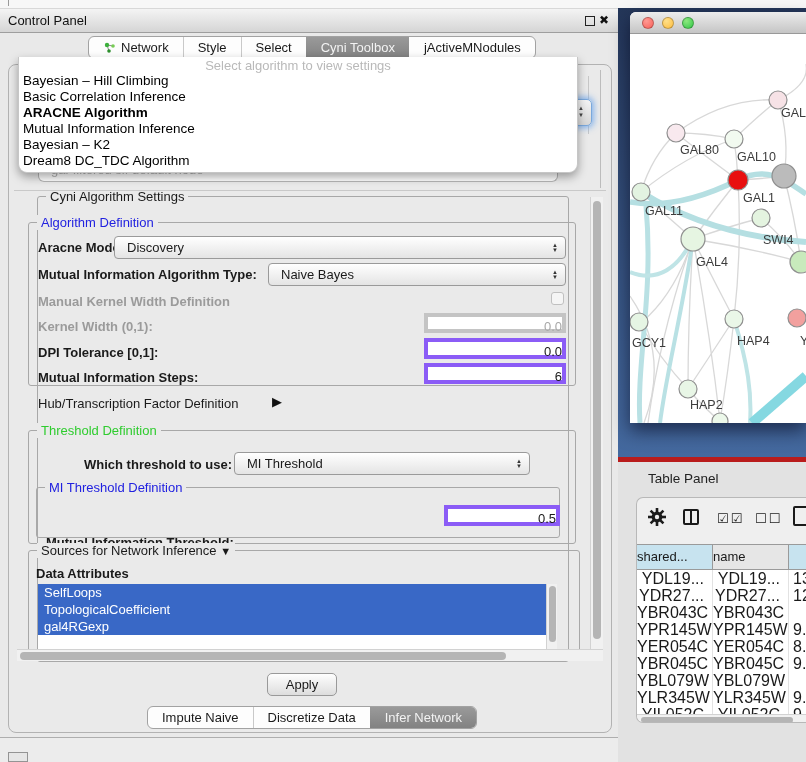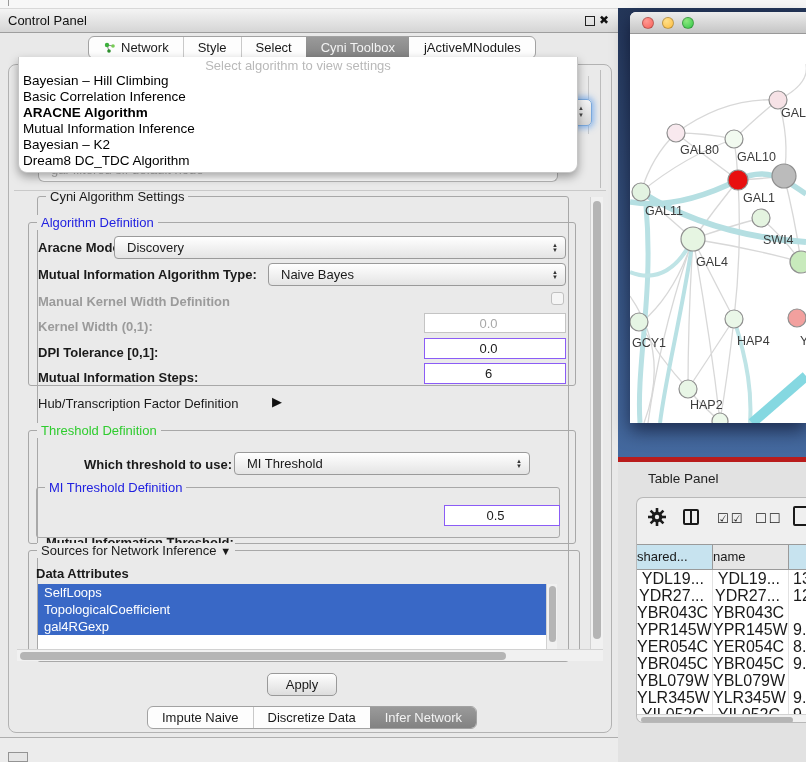--- a/index.html
+++ b/index.html
@@ -37,21 +37,21 @@
   .lbl{font-size:13px;line-height:16px;white-space:nowrap;}
   .b{font-weight:bold;}
   .dis{color:#9b9b9b;font-weight:bold;}
   
   .combo{border:1px solid #9a9a9a;border-radius:4px;background:linear-gradient(#ffffff,#e4e4e4);
      font-size:13px;}
   .combo .tx{position:absolute;left:12px;top:3px;}
   .combo .step{position:absolute;right:4px;top:1px;width:12px;text-align:center;color:#333;}
   .combo .step div{font-size:6px;line-height:5px;}
   
-  .field{border:1px solid #8b5cf6;background:#fff;font-size:13px;text-align:center;padding:2px 13px 0 0;}
+  .field{border:4px solid #8b5cf6;background:#fff;font-size:13px;text-align:right;padding:2px 0 0 0;}
   .field.dis{border-color:#c4c4c4;color:#a8a8a8;font-weight:normal;}
   .checkbox{width:13px;height:13px;border:1px solid #c0c0c0;border-radius:3px;background:#f5f5f5;}
   
   .attr-list{background:#fff;overflow:hidden;}
   .attr-item{height:17px;line-height:17px;font-size:13px;color:#fff;padding-left:6px;}
   
   .sb-track-v{background:#f1f1f1;border-left:1px solid #d2d2d2;}
   .sb-track-h{background:#f1f1f1;border-top:1px solid #d2d2d2;}
   .sb-thumb{position:absolute;background:#b5b5b5;border-radius:4px;}
   

